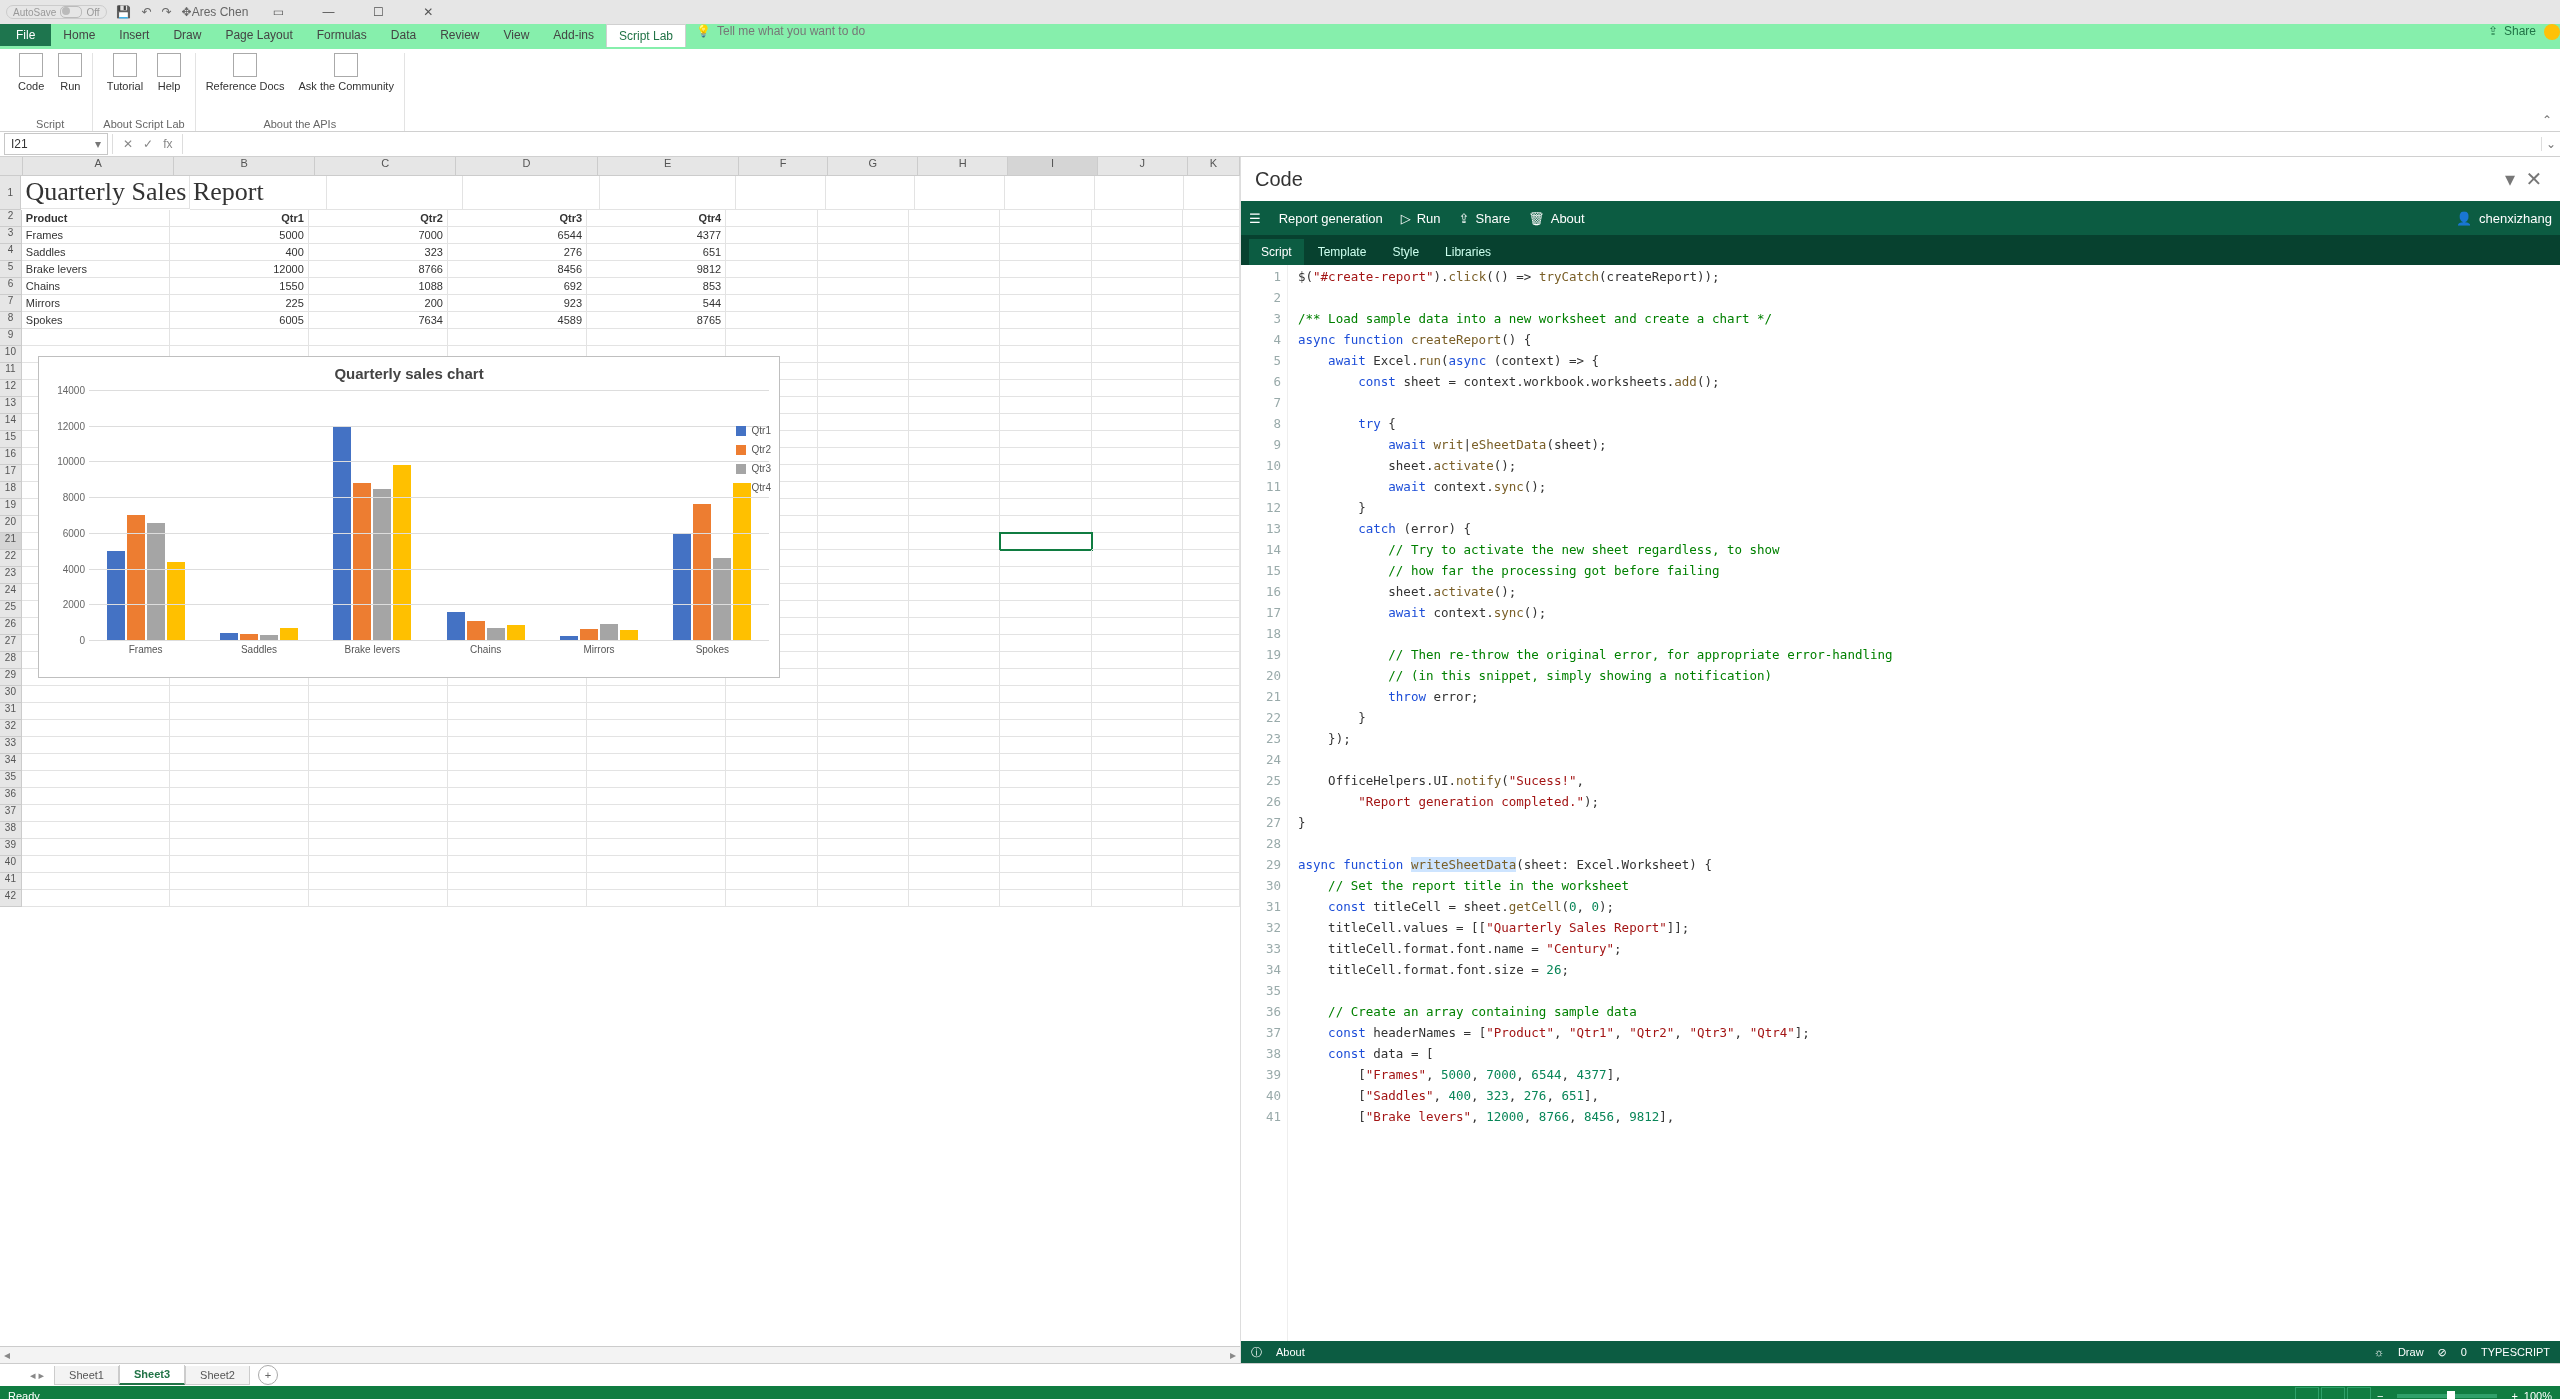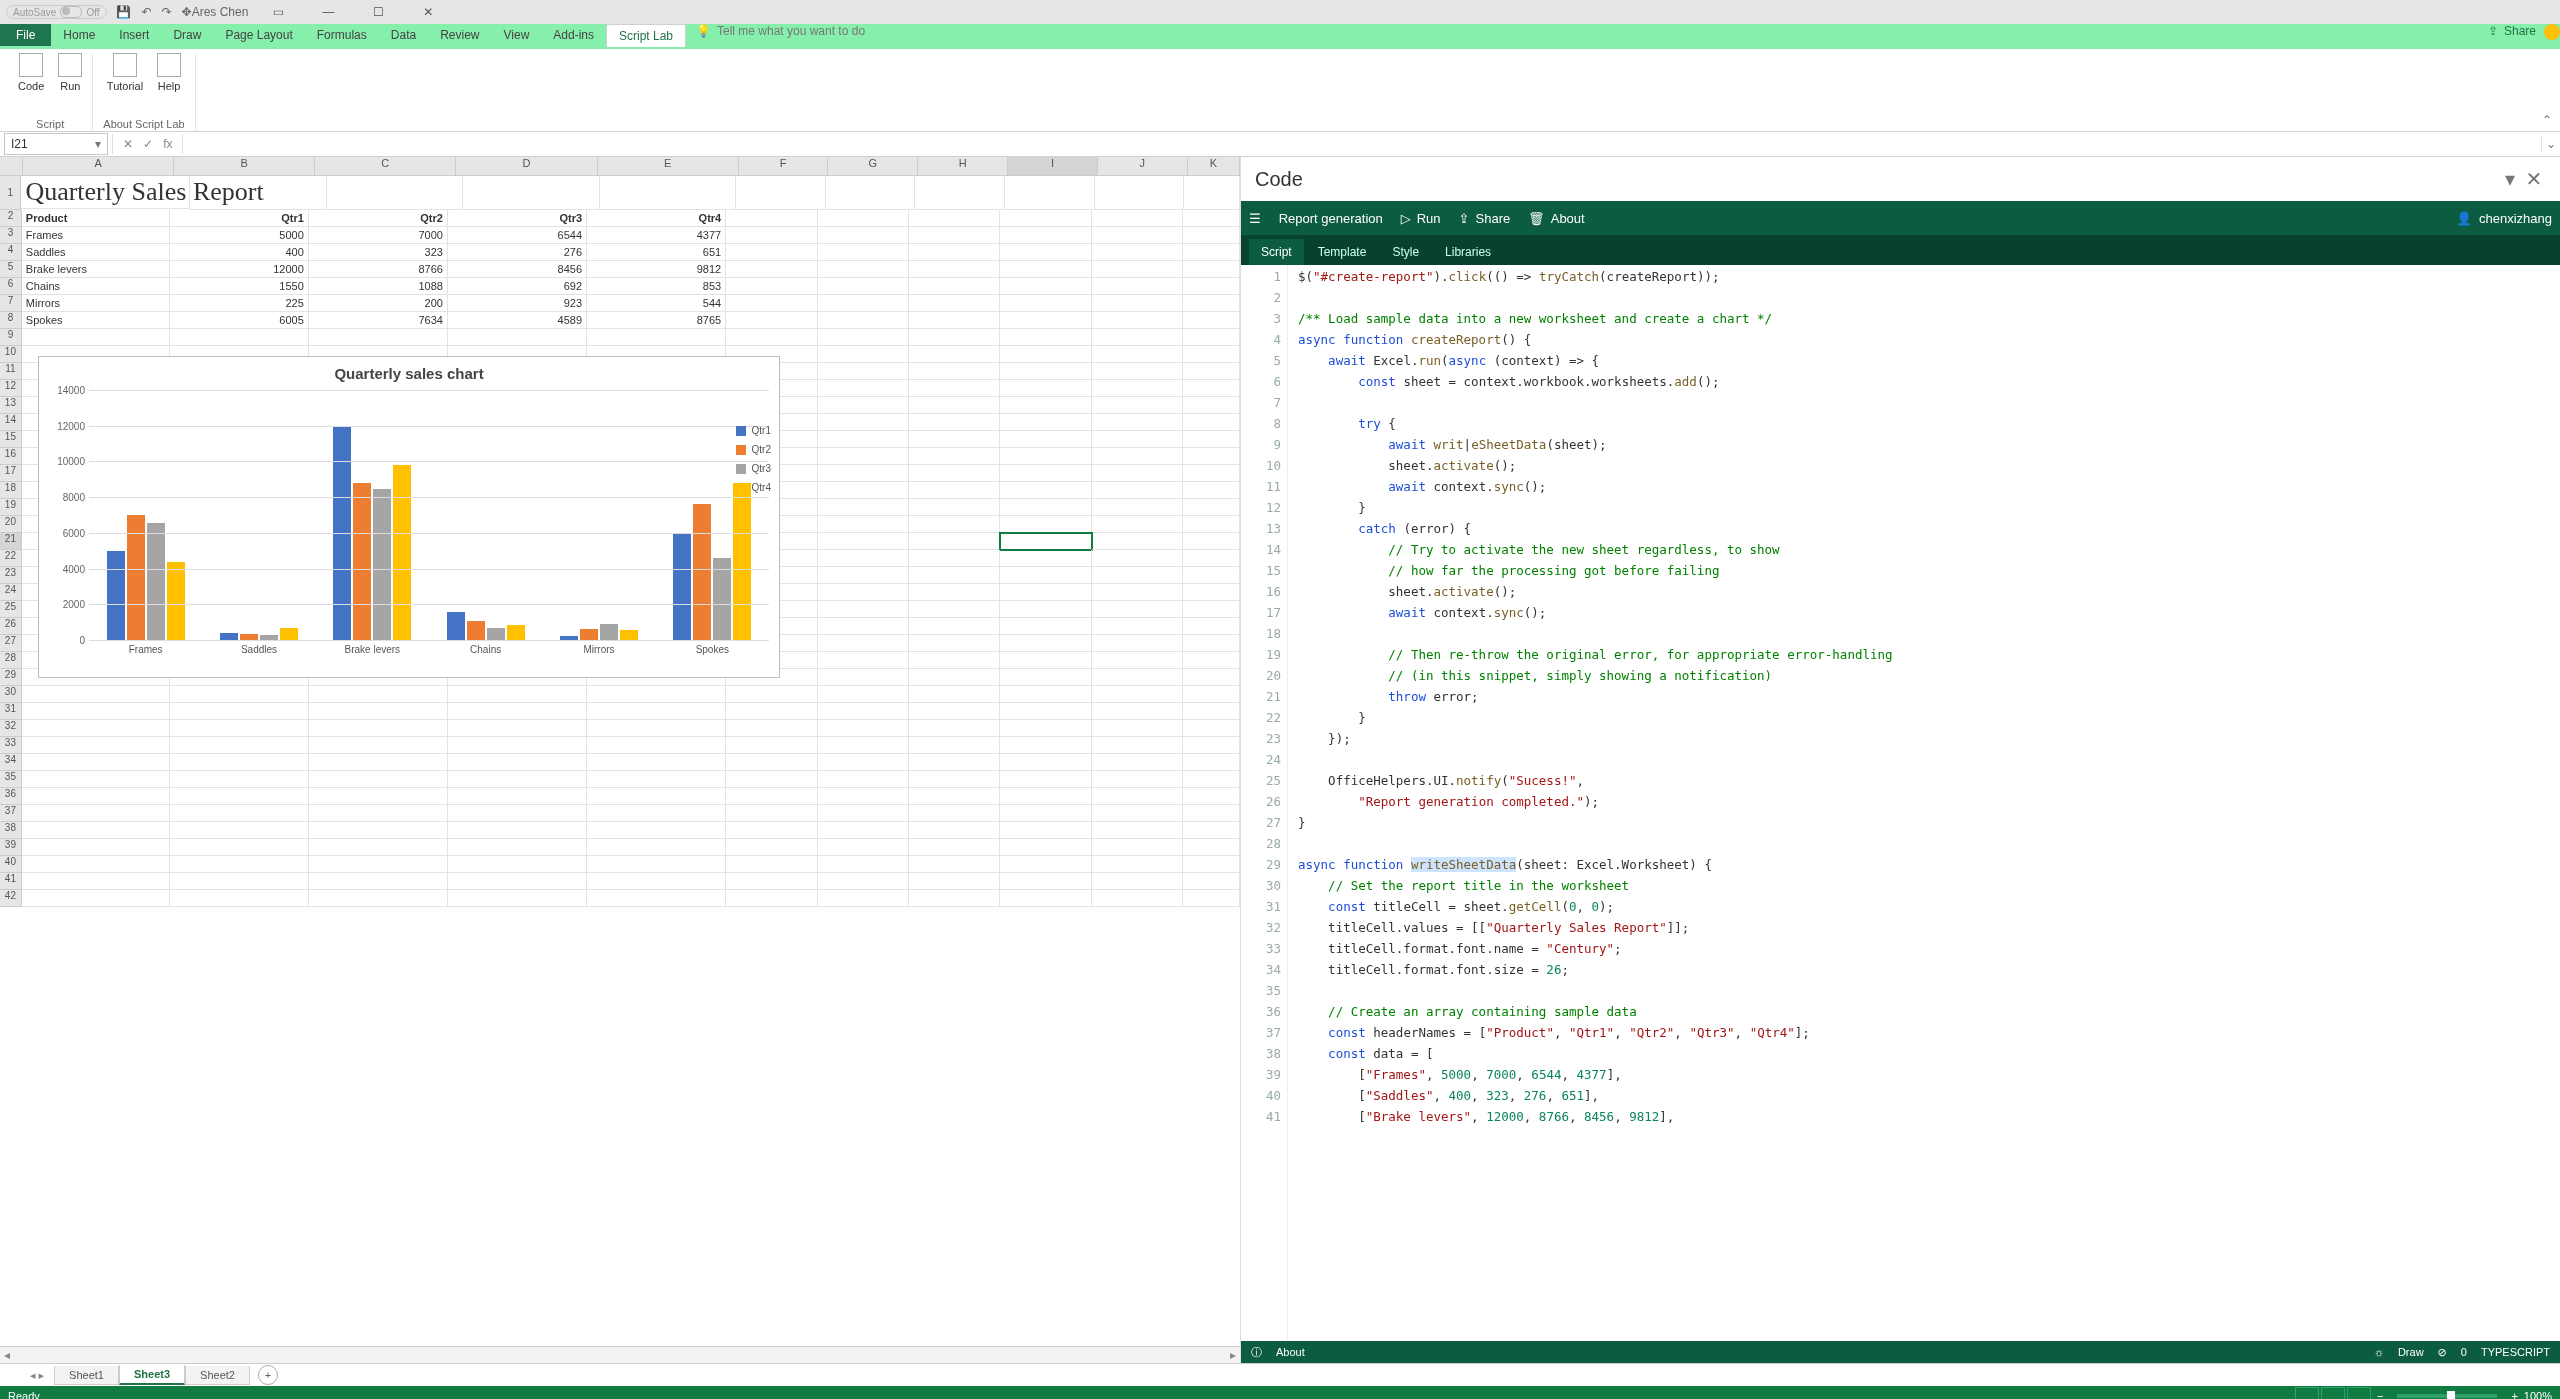--- a/index.html
+++ b/index.html
@@ -187,20 +187,33 @@
       <div class="rbtn">
           <div class="ico"></div>
           <span>Tutorial</span>
         </div>
       <div class="rbtn">
           <div class="ico"></div>
           <span>Help</span>
         </div>
     </div>
     <div class="lbl">About Script Lab</div>
+  </div>
+  <div class="rgroup">
+    <div class="row">
+      <div class="rbtn">
+          <div class="ico"></div>
+          <span>Reference Docs</span>
+        </div>
+      <div class="rbtn">
+          <div class="ico"></div>
+          <span>Ask the Community</span>
+        </div>
+    </div>
+    <div class="lbl">About the APIs</div>
   </div>
   <div class="collapse-caret">⌃</div>
 </div>
 
 <div class="formulabar">
   <div class="namebox">
     <span>I21</span>
     <span class="dd">▾</span>
   </div>
   <div class="fx-buttons">

